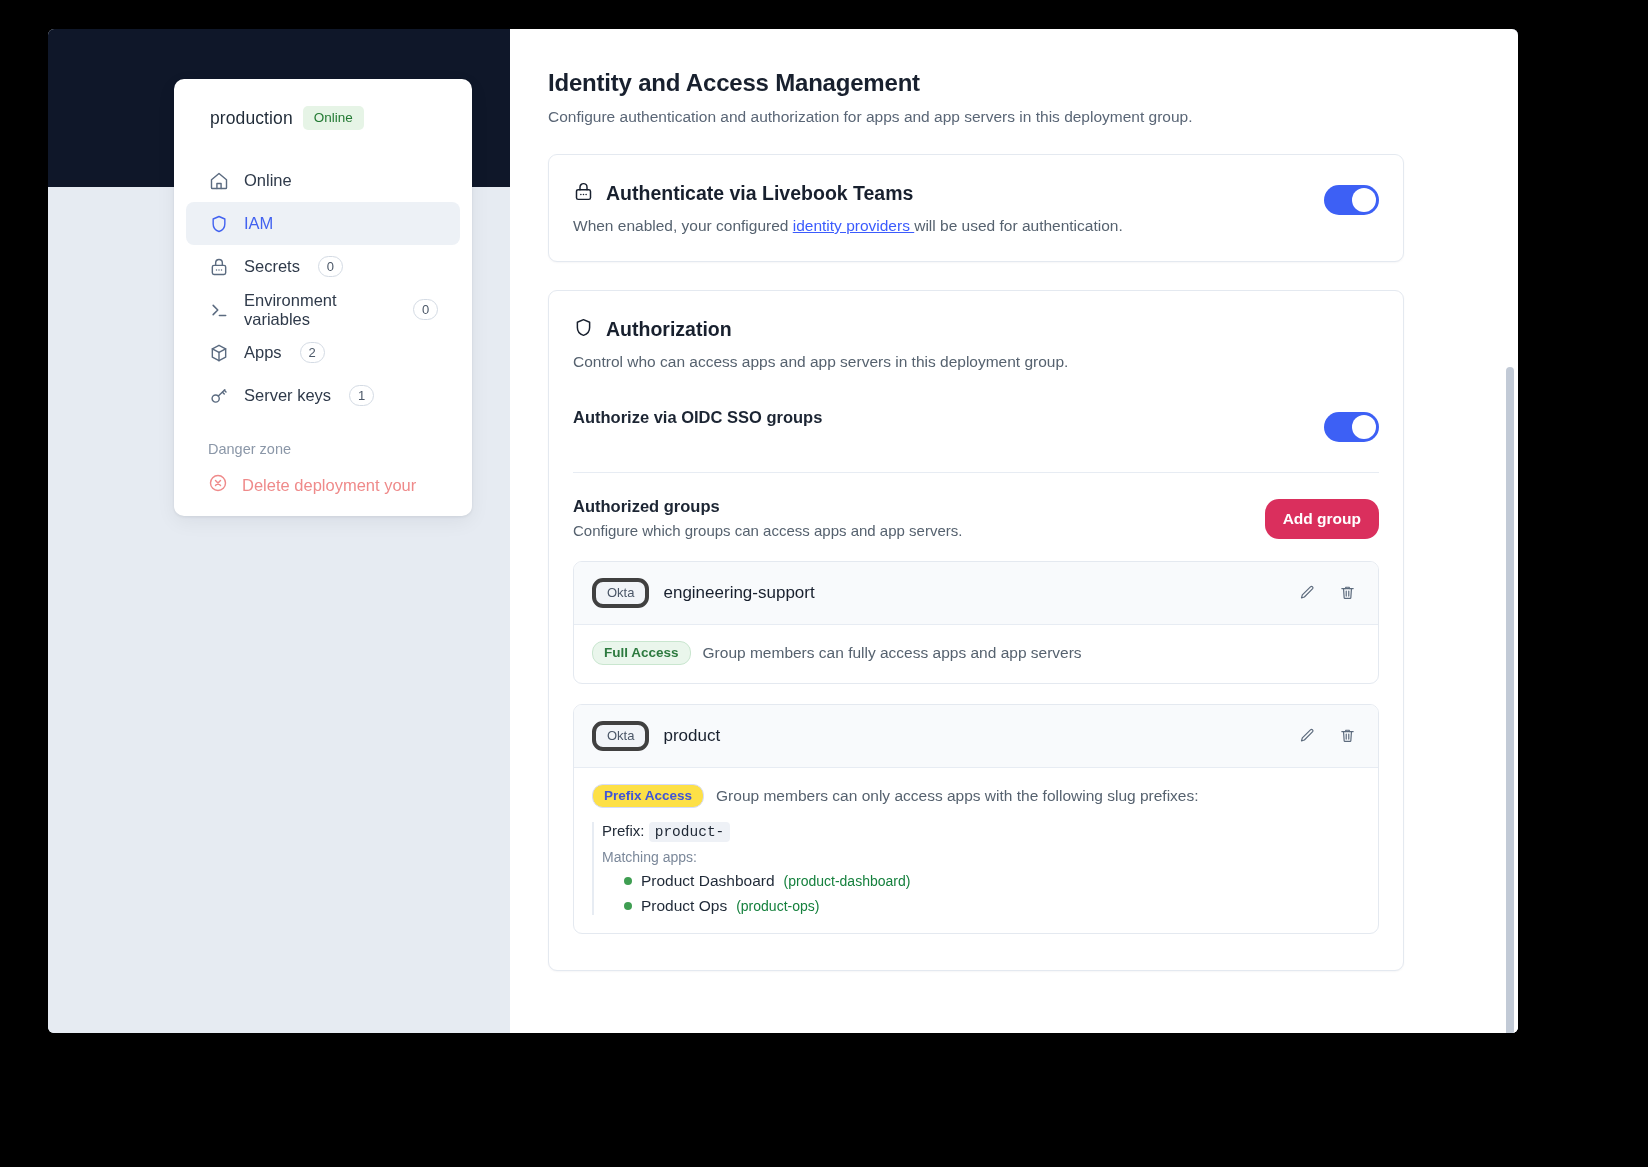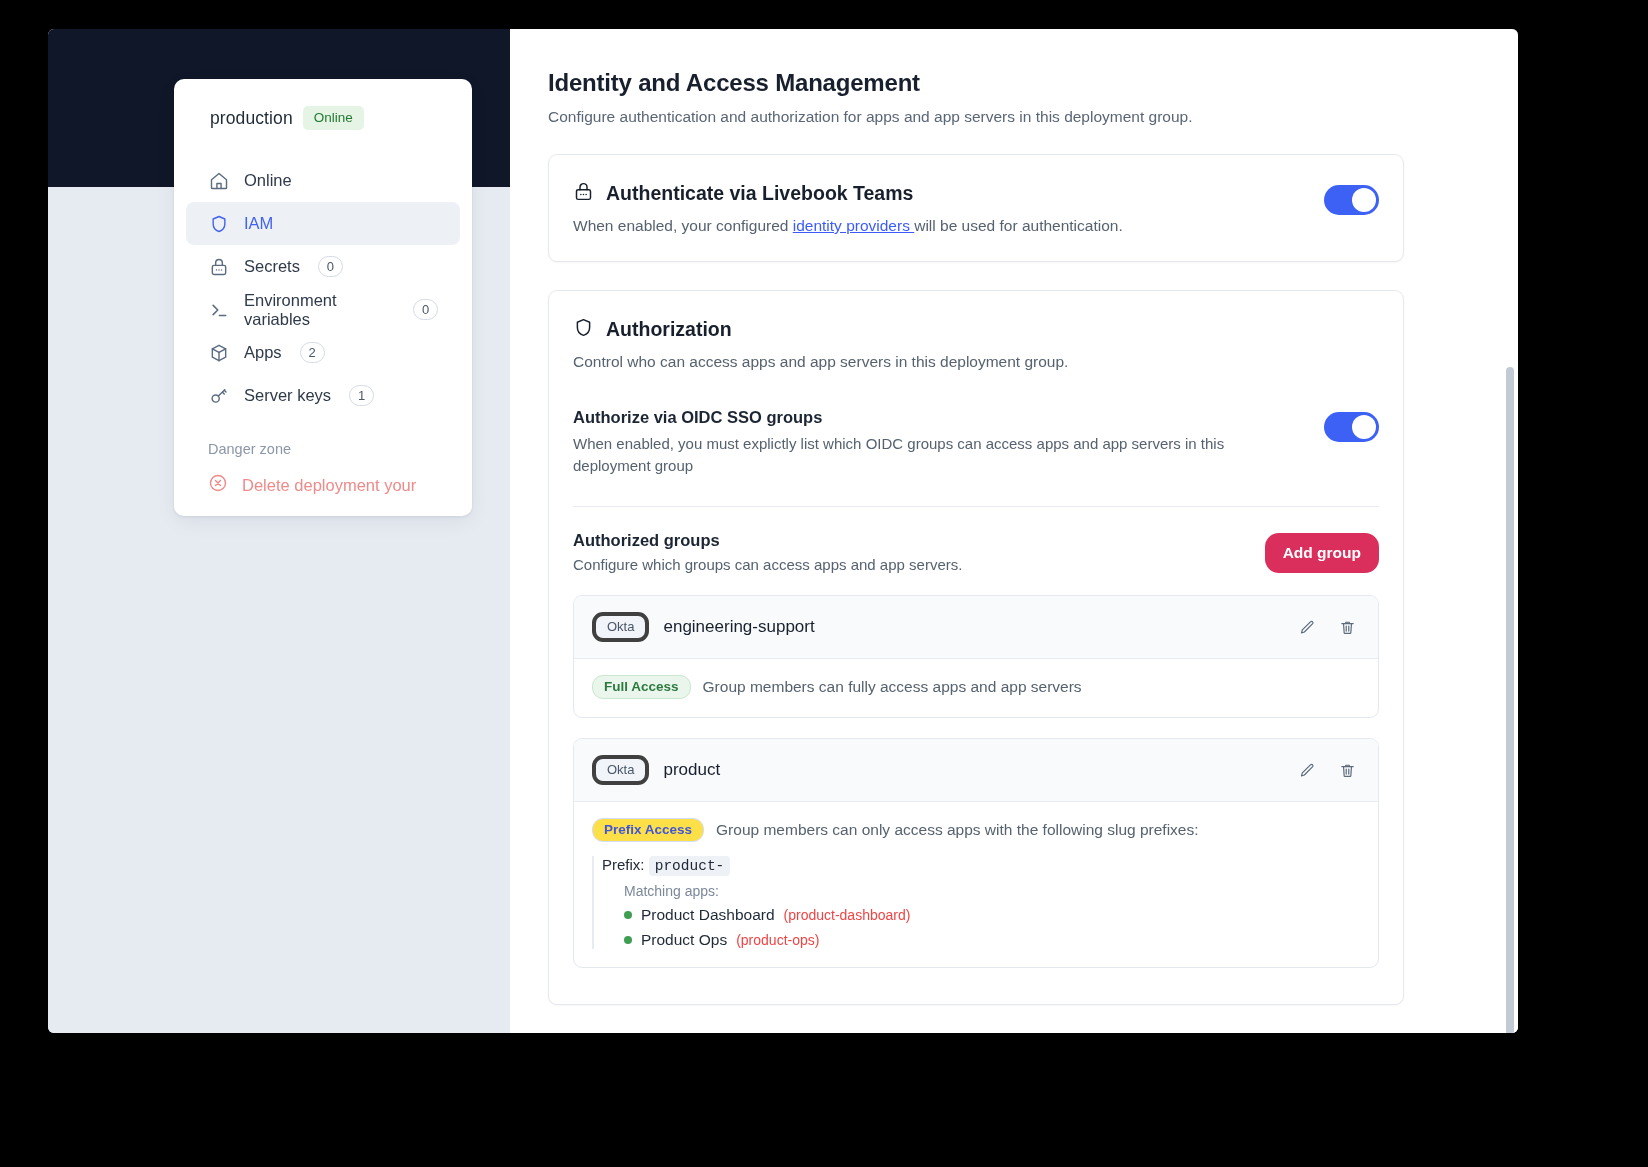--- a/index.html
+++ b/index.html
@@ -158,25 +158,25 @@
     font-size: 13.5px; font-weight: bold; border-radius: 11px; padding: 3px 11px 4px;
   }
   .access-text { font-size: 15.5px; color: #56626f; }
 
   .prefix-box { margin-top: 14px; padding-left: 8px; border-left: 2px solid #e7ecf3; }
   .prefix-line { font-size: 15px; color: #222b38; }
   .prefix-line .code {
     font-family: "Liberation Mono", monospace; background: #eef1f6;
     border-radius: 4px; padding: 2px 6px; font-size: 14.5px; color: #1d2633;
   }
-  .matching-label { margin-top: 9px; margin-left: 22px; font-size: 14px; color: #7b889a; }
+  .matching-label { margin-top: 9px; font-size: 14px; color: #7b889a; }
   .app-row { margin-top: 7px; margin-left: 22px; display: flex; align-items: center; gap: 9px; }
   .dot { width: 8px; height: 8px; border-radius: 50%; background: #3f9e52; flex: 0 0 8px; }
   .app-name { font-size: 15.5px; color: #1f2937; }
-  .app-slug { font-size: 14px; color: #ef4444; }
+  .app-slug { font-size: 14px; color: #15803d; }
 </style>
 </head>
 <body>
 
 <div id="root">
   <div class="window">
     <div class="topband"></div>
     <div class="page-bg"></div>
     <div class="content-panel"></div>
 
@@ -303,21 +303,20 @@
                 <path d="M12 3 5 6v6c0 4.2 2.9 7.7 7 9 4.1-1.3 7-4.8 7-9V6z"></path>
               </svg>
           </span>
           <span class="hdr-title">Authorization</span>
         </div>
         <div class="card-desc">Control who can access apps and app servers in this deployment group.</div>
 
         <div class="sub-block row-between">
           <div>
             <div class="sub-title">Authorize via OIDC SSO groups</div>
-            <div class="sub-desc">When enabled, you must explictly list which OIDC groups can access apps and app servers in this deployment group</div>
           </div>
           <div class="toggle">
               <span class="knob"></span>
             </div>
         </div>
 
         <div class="divider"></div>
 
         <div class="groups-head">
           <div>

